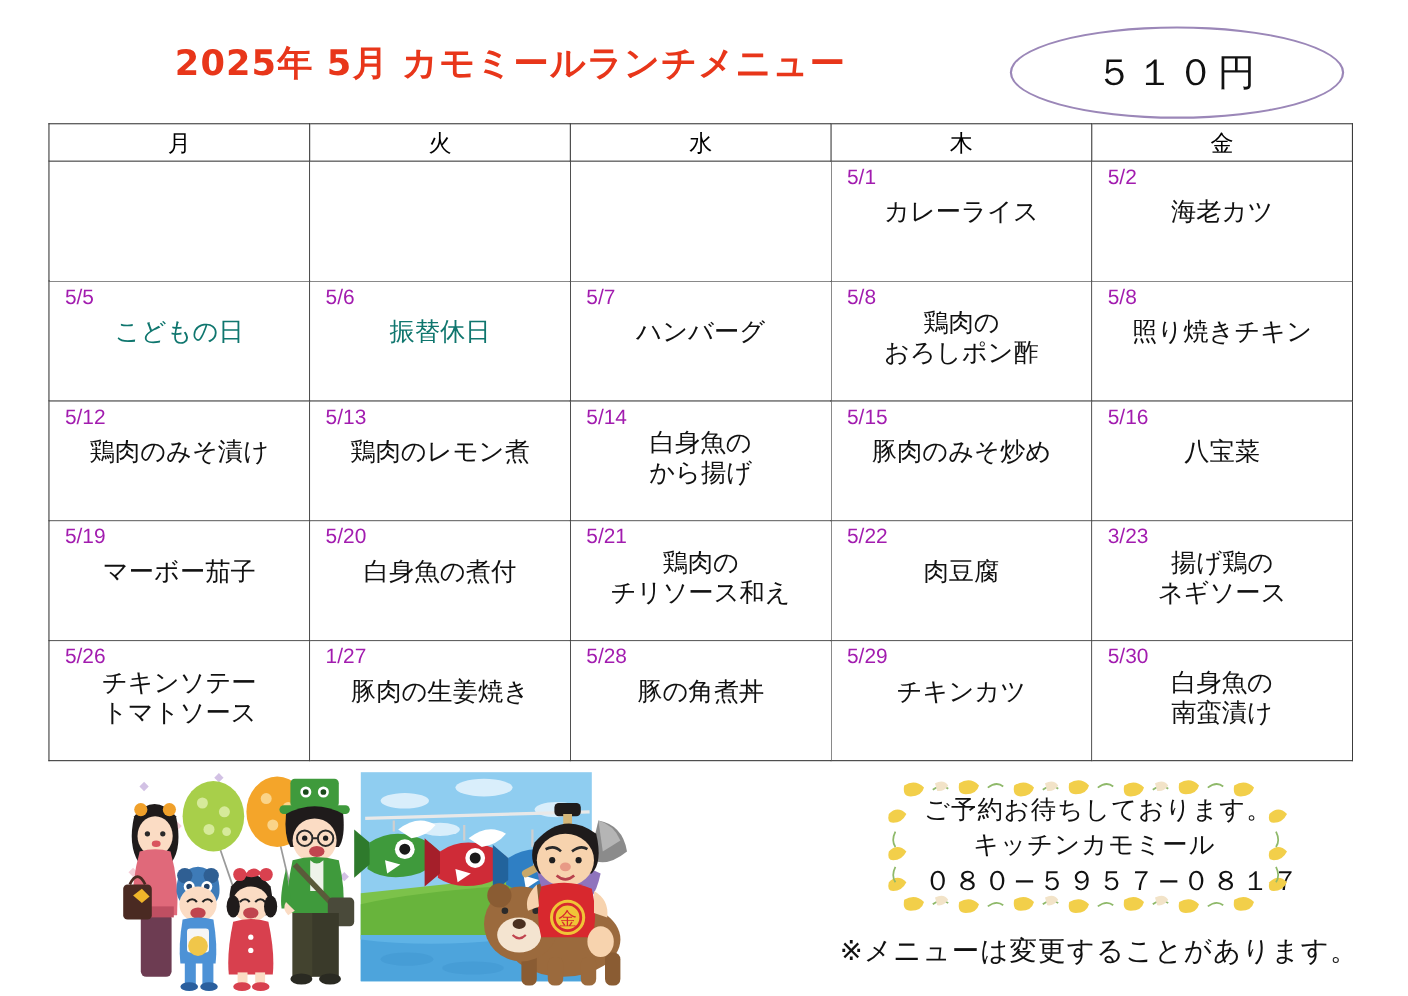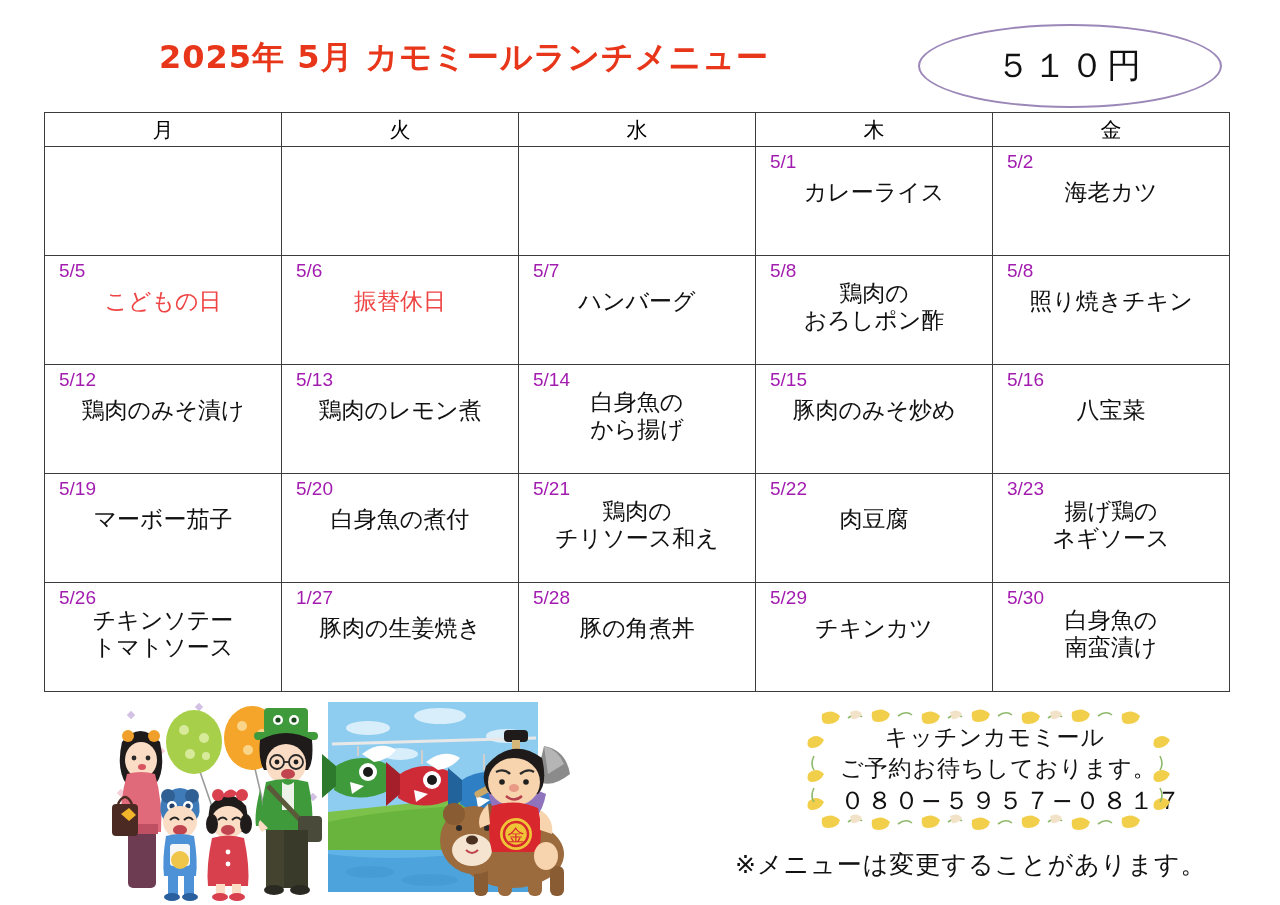--- a/index.html
+++ b/index.html
@@ -94,21 +94,21 @@
     left: 0; right: 0; top: 34px;
     padding: 0 4px;
     text-align: center;
     font-size: 23px;
     line-height: 1.18;
     color: #111;
     font-family: Liberation Mono, monospace;
     white-space: pre-line;
   }
   .cell-menu.two-line { top: 26px; }
-  .cell-menu.holiday { color: #ef4444; }
+  .cell-menu.holiday { color: #0f766e; }
 
   
   #illustrations {
     position: absolute;
     left: 100px; top: 694px;
     width: 560px; height: 208px;
   }
 
   
   #footer-box {
@@ -128,21 +128,21 @@
     white-space: nowrap;
   }
   #footer-box .fline.phone {
     font-size: 25px;
     letter-spacing: 2px;
   }
   #footer-note {
     position: absolute;
     left: 735px; top: 848px;
     width: 500px;
-    text-align: left;
+    text-align: right;
     font-size: 25px;
     letter-spacing: 1px;
     color: #111;
     font-family: "DejaVu Sans", "Liberation Sans", sans-serif;
     white-space: nowrap;
   }
 </style>
 </head>
 <body>
 
@@ -539,18 +539,18 @@
       <g fill="#f2e3c8">
         <path d="M50 6 q8 -4 12 2 q-4 6 -10 5 z"></path>
         <path d="M150 6 q8 -4 12 2 q-4 6 -10 5 z"></path>
         <path d="M250 6 q8 -4 12 2 q-4 6 -10 5 z"></path>
         <path d="M50 110 q8 -4 12 2 q-4 6 -10 5 z"></path>
         <path d="M150 110 q8 -4 12 2 q-4 6 -10 5 z"></path>
         <path d="M250 110 q8 -4 12 2 q-4 6 -10 5 z"></path>
       </g>
     </g>
   </svg>
+  <div class="fline">ご予約お待ちしております。</div>
   <div class="fline">キッチンカモミール</div>
-  <div class="fline">ご予約お待ちしております。</div>
   <div class="fline phone">０８０−５９５７−０８１７</div>
 </div>
 
 <div id="footer-note">※メニューは変更することがあります。</div>
 
 </body></html>

